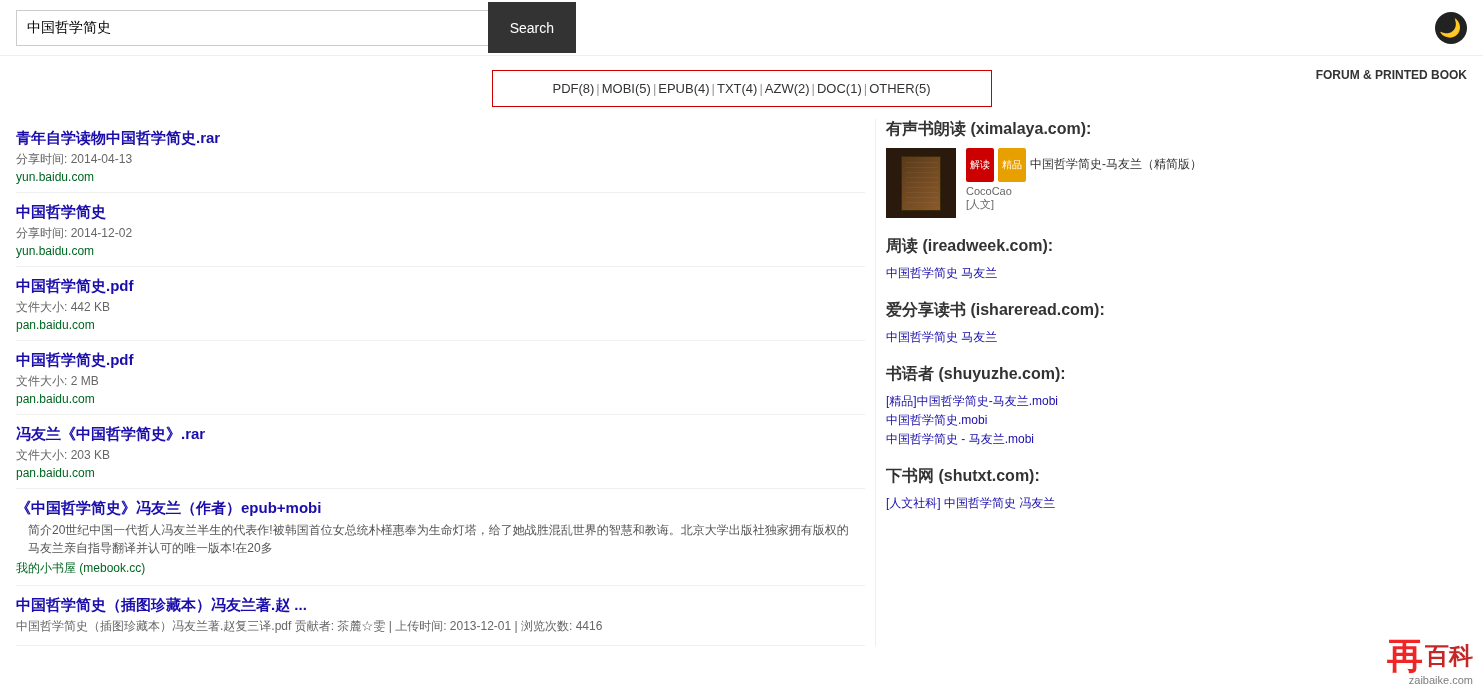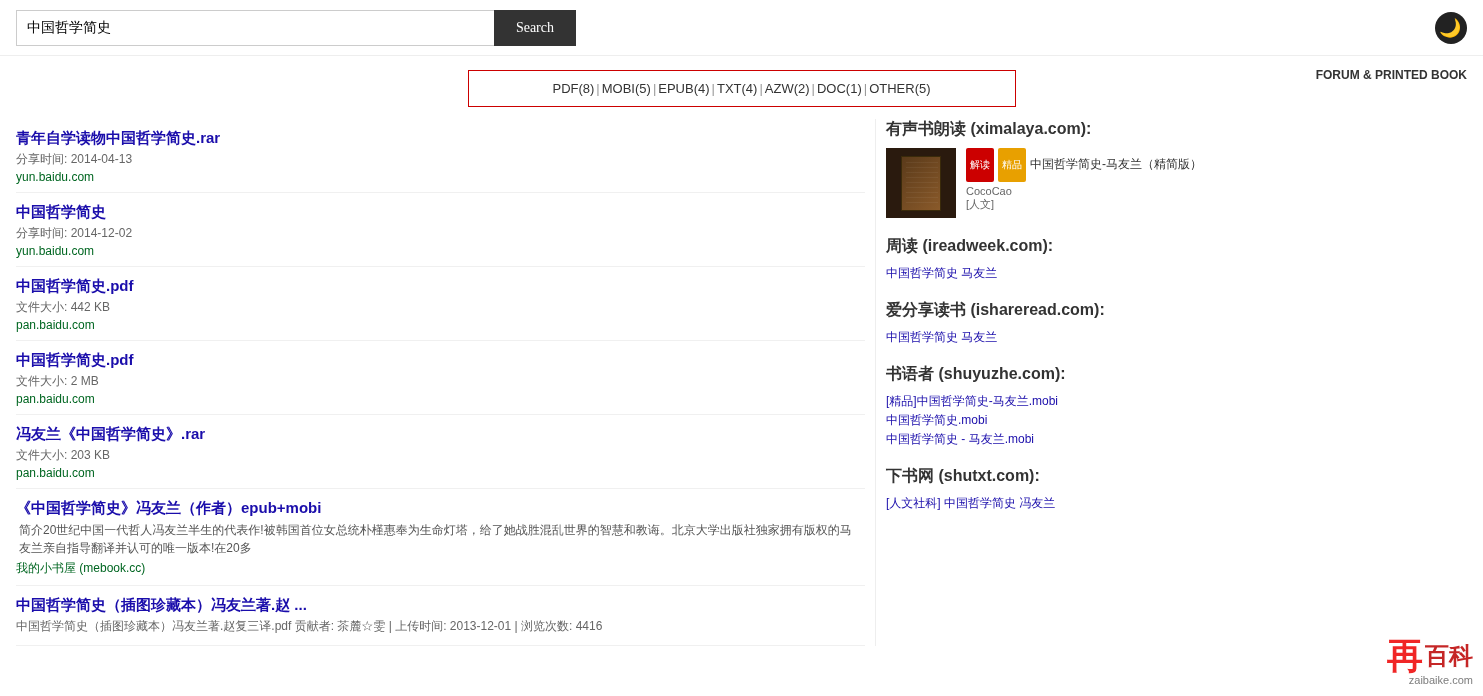--- a/index.html
+++ b/index.html
@@ -30,28 +30,28 @@
       flex: 1;
       height: 36px;
       border: 1px solid #ccc;
       border-right: none;
       padding: 0 10px;
       font-size: 14px;
       outline: none;
       font-family: inherit;
     }
     .search-button {
-      height: 36px;
+      height: 51px;
       padding: 0 22px;
       background: #333;
       color: #fff;
       border: none;
       font-size: 14px;
       cursor: pointer;
-      font-family: Liberation Serif, serif;
+      font-family: Liberation Sans, sans-serif;
     }
     .header-right {
       margin-left: auto;
       display: flex;
       align-items: center;
     }
     .night-mode-btn {
       width: 32px;
       height: 32px;
       border-radius: 50%;
@@ -66,21 +66,21 @@
     }
 
     
     .filter-bar {
       display: flex;
       justify-content: center;
       align-items: center;
       padding: 10px 0;
       border: 1.5px solid #c00;
       margin: 8px auto;
-      width: 548px;
+      width: 500px;
       font-size: 13px;
       color: #555;
     }
     .filter-bar span {
       padding: 0 6px;
     }
     .filter-bar .sep {
       color: #999;
       padding: 0 2px;
     }
@@ -125,21 +125,21 @@
       margin-bottom: 2px;
     }
     .result-url {
       color: #006621;
       font-size: 12px;
     }
     .result-desc {
       color: #555;
       font-size: 12px;
       line-height: 1.5;
-      margin: 3px 3px;
+      margin: 3px 12px;
     }
 
     
     .results-col::-webkit-scrollbar { width: 8px; }
     .results-col::-webkit-scrollbar-track { background: #f1f1f1; }
     .results-col::-webkit-scrollbar-thumb { background: #ccc; border-radius: 4px; }
 
     
     .sidebar-col {
       width: 350px;

